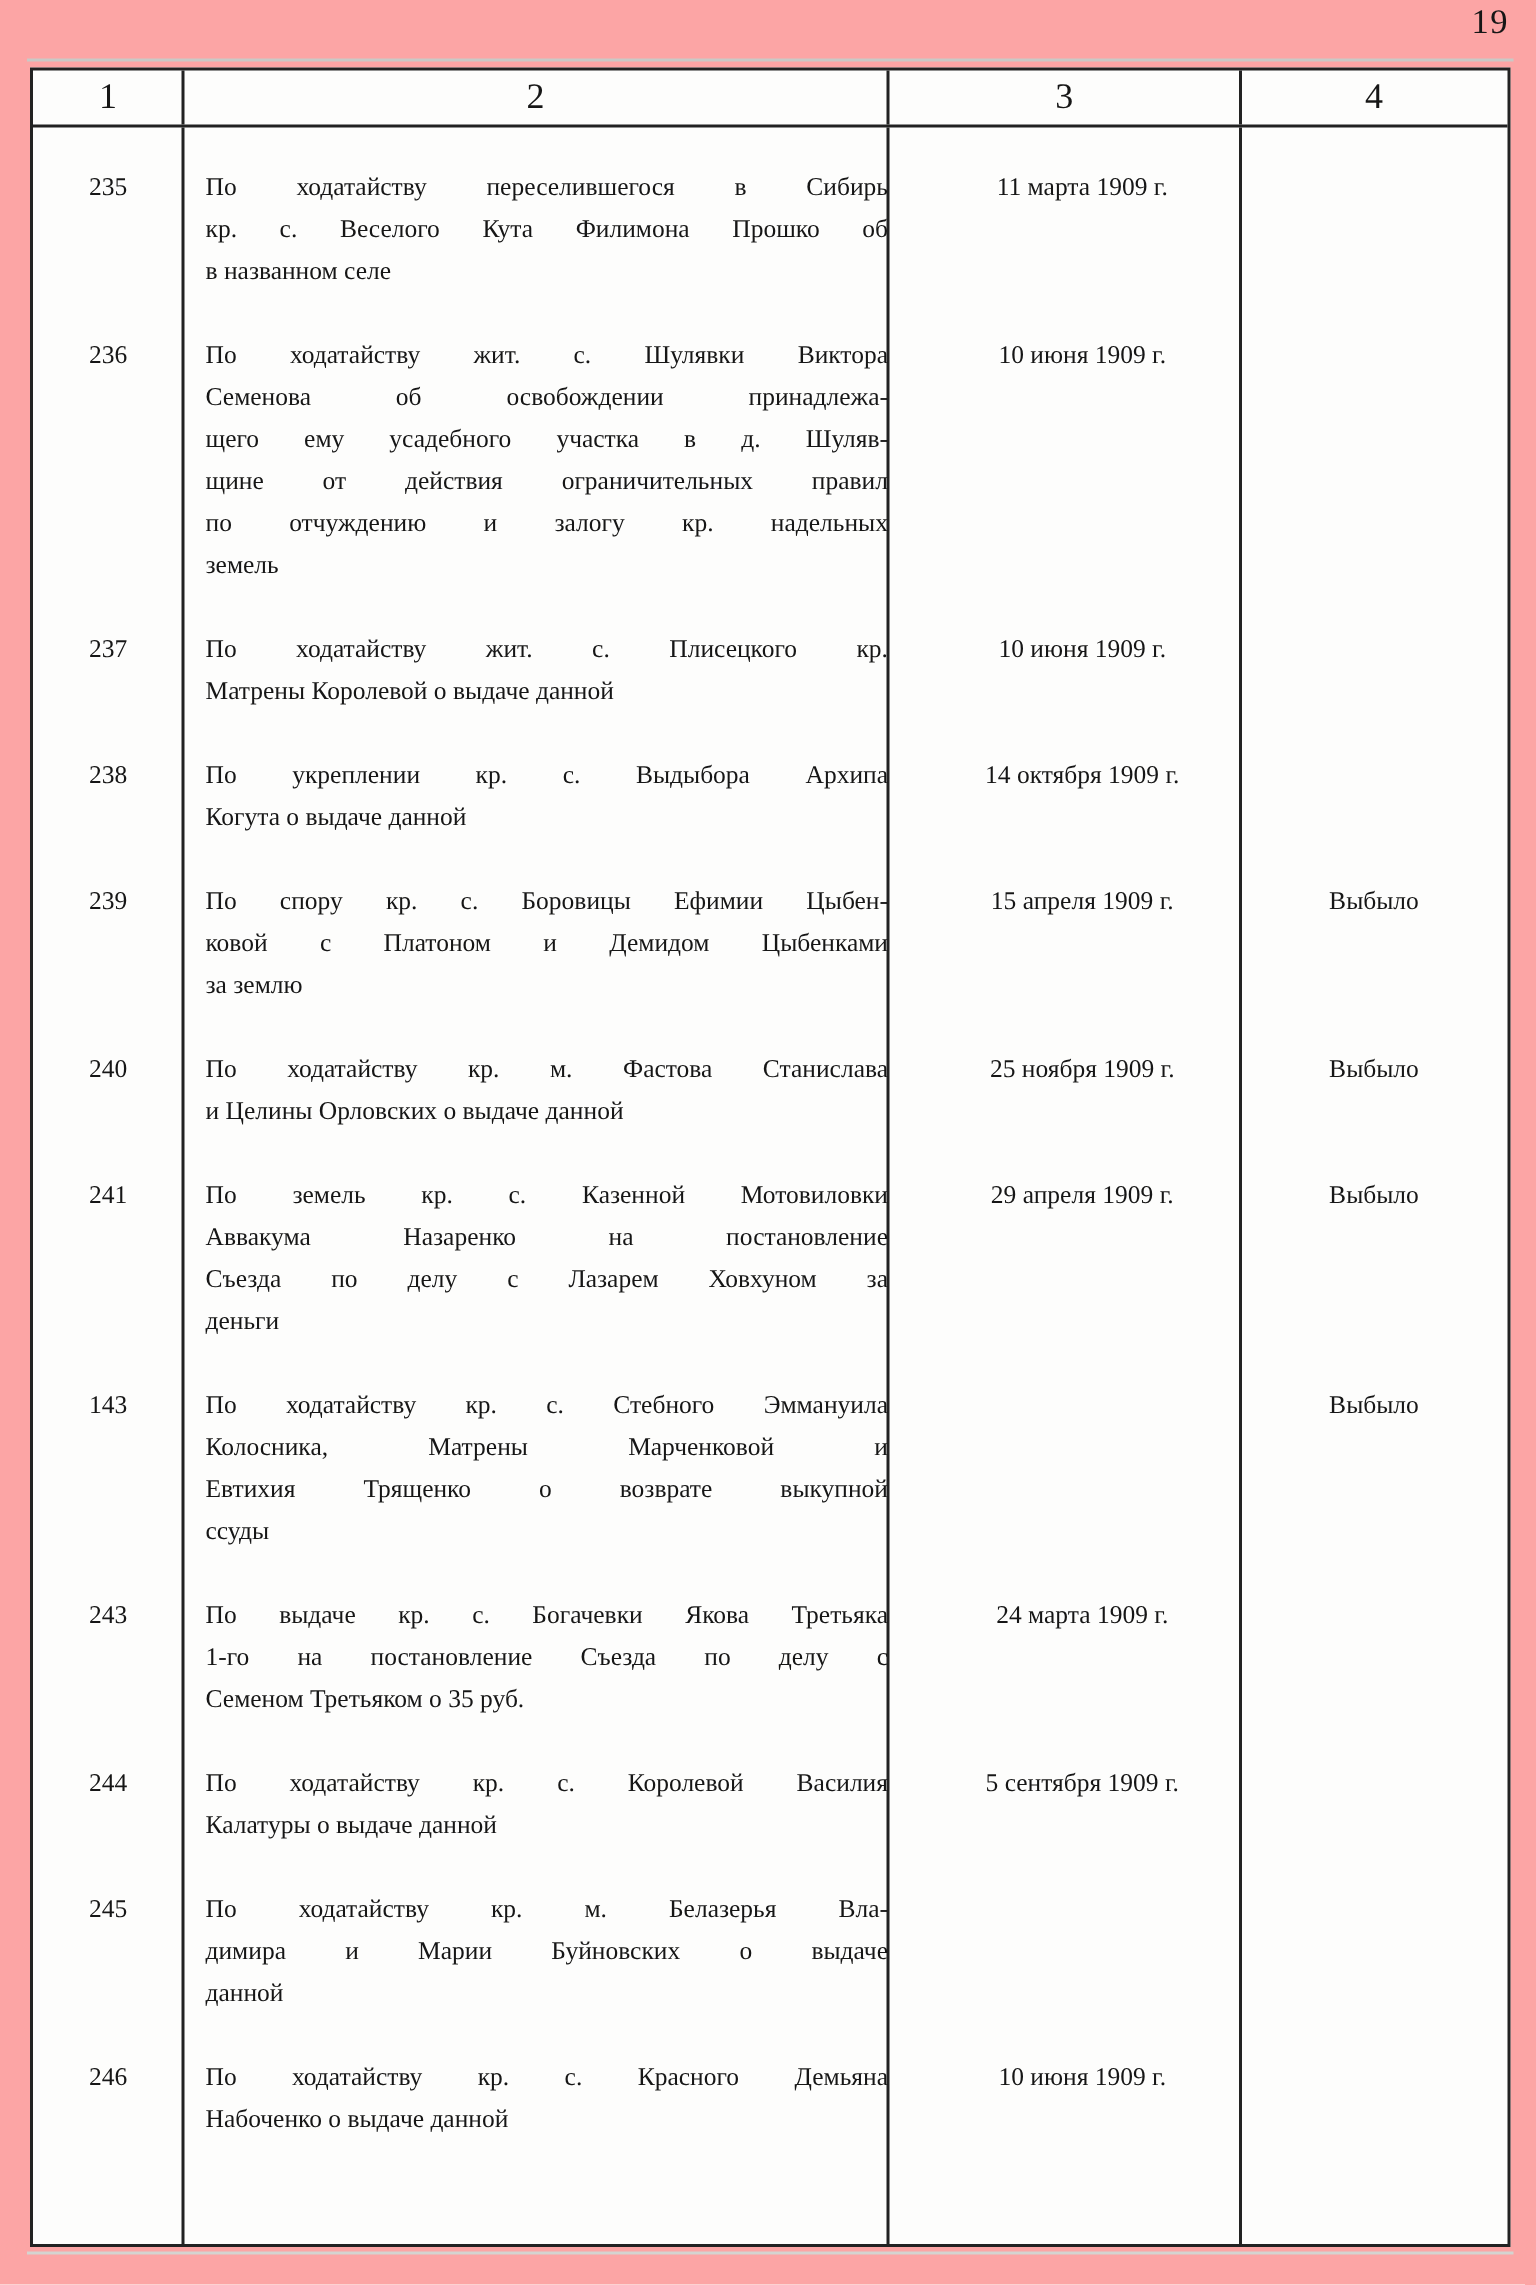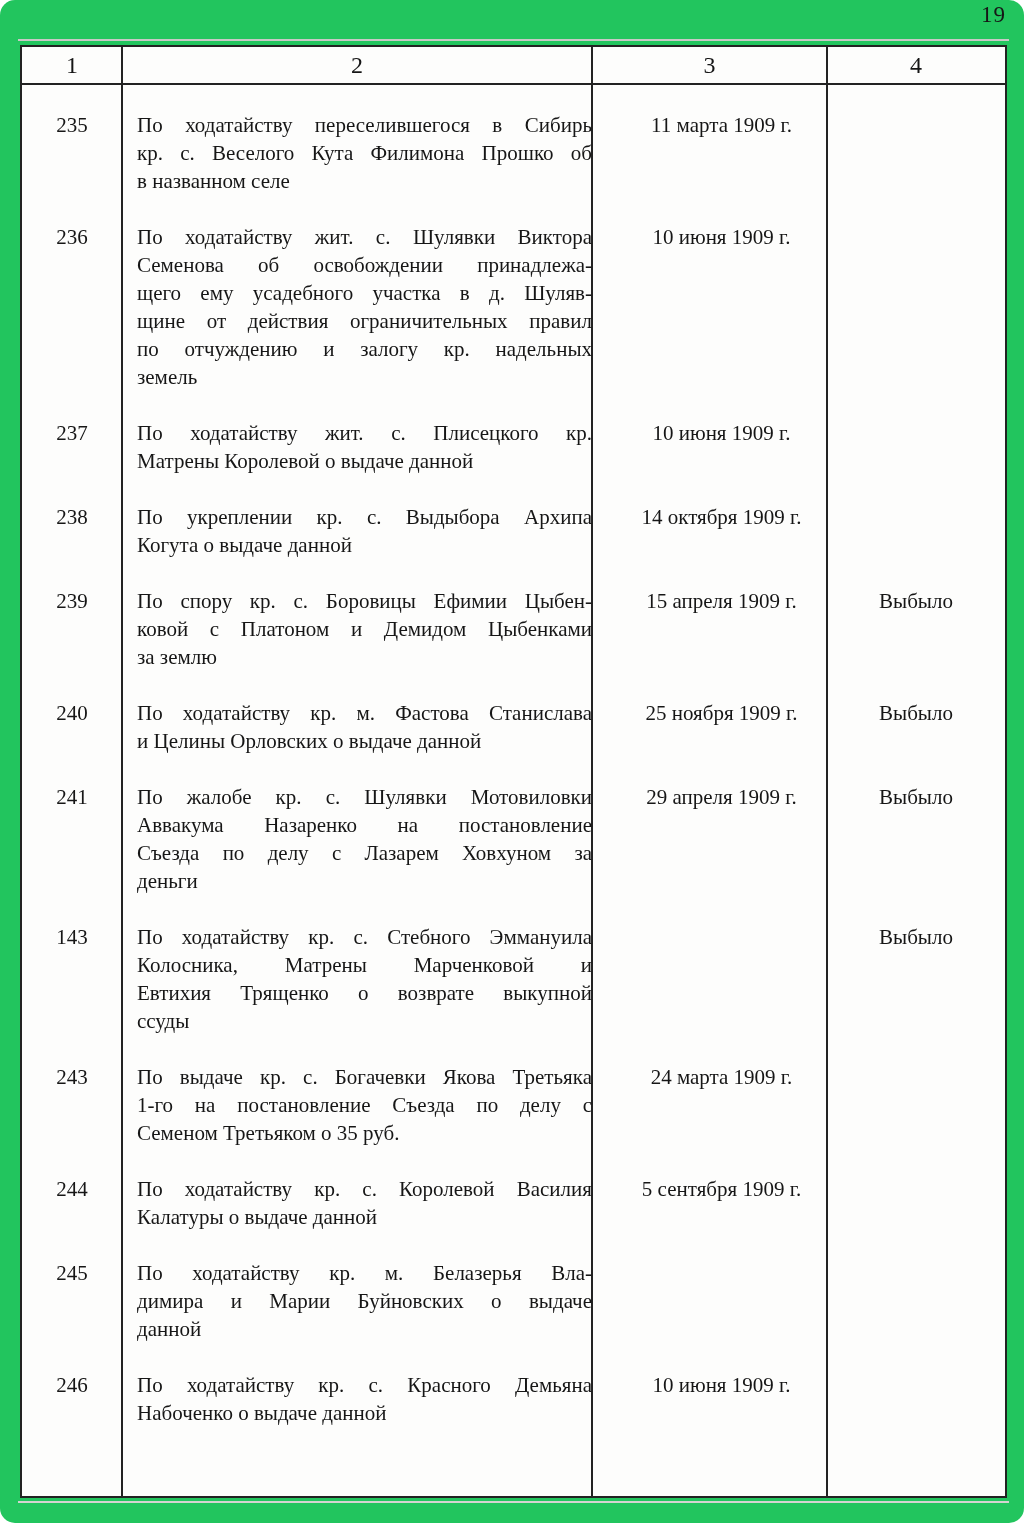--- a/index.html
+++ b/index.html
@@ -6,22 +6,21 @@
   body{
     width:1024px;height:1523px;
     background:#ffffff;
     font-family:"Liberation Serif","DejaVu Serif",serif;
     color:#161616;
     position:relative;
     overflow:hidden;
   }
   .page{
     position:absolute;inset:0;
-    background:#22c55e;
-    border-radius:15px;
+    background:#fca5a5;
   }
   .pagenum{
     position:absolute;
     top:2px;right:18px;
     font-size:23px;
     letter-spacing:1px;
   }
   .doc-table{
     position:absolute;
     left:20px;top:45px;
@@ -61,21 +60,21 @@
     font-size:24px;
   }
   .tbody{
     flex:1 1 auto;
     overflow:hidden;
     display:grid;
     grid-template-columns:100px 470px 235px 1fr;
     grid-auto-rows:min-content;
     align-items:start;
     padding-top:26px;
-    font-size:21px;
+    font-size:17px;
     line-height:28px;
   }
   .cell{padding-bottom:28px;box-sizing:border-box;}
   .c1{text-align:center;}
   .c2{padding-left:15px;}
   .c2 .line{text-align:justify;text-align-last:justify;}
   .c2 .line.last{text-align-last:left;}
   .c3{text-align:center;padding-left:4px;padding-right:4px;margin-left:24px;}
   .c4{text-align:center;}
 </style>
@@ -145,21 +144,21 @@
   <div class="cell c1">240</div>
   <div class="cell c2">
           <div class="line">По ходатайству кр. м. Фастова Станислава</div>
           <div class="line last">и Целины Орловских о выдаче данной</div>
         </div>
   <div class="cell c3">25 ноября 1909 г.</div>
   <div class="cell c4">Выбыло</div>
 
   <div class="cell c1">241</div>
   <div class="cell c2">
-          <div class="line">По жалобе кр. с. Шулявки Мотовиловки</div>
+          <div class="line">По земель кр. с. Казенной Мотовиловки</div>
           <div class="line">Аввакума Назаренко на постановление</div>
           <div class="line">Съезда по делу с Лазарем Ховхуном за</div>
           <div class="line last">деньги</div>
         </div>
   <div class="cell c3">29 апреля 1909 г.</div>
   <div class="cell c4">Выбыло</div>
 
   <div class="cell c1">143</div>
   <div class="cell c2">
           <div class="line">По ходатайству кр. с. Стебного Эммануила</div>

